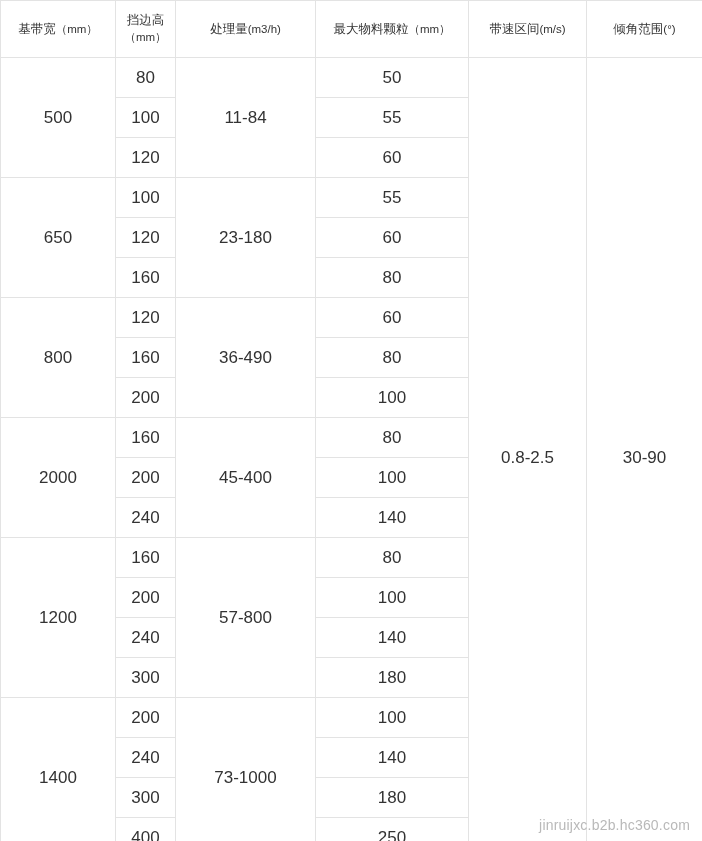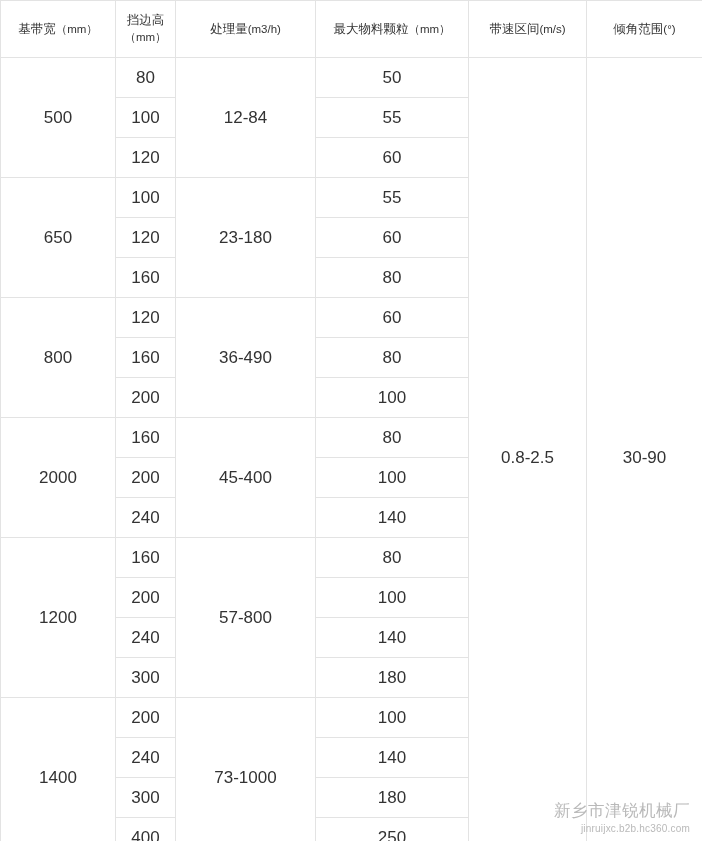--- a/index.html
+++ b/index.html
@@ -63,21 +63,21 @@
     color: #b9b9b9;
     pointer-events: none;
     user-select: none;
     line-height: 1.35;
   }
   .watermark .wm1 {
     font-size: 16.5px;
     letter-spacing: 0.5px;
   }
   .watermark .wm2 {
-    font-size: 10px;
+    font-size: 14px;
     letter-spacing: 0.2px;
   }
 </style>
 </head>
 <body>
 
 <div id="page">
 
   <table class="spec">
     <colgroup>
@@ -109,21 +109,21 @@
         <th>
           <span>倾角范围</span><span class="unit">(°)</span>
         </th>
       </tr>
     </thead>
     <tbody>
 
       <tr>
         <td class="grp" rowspan="3">500</td>
         <td>80</td>
-        <td class="grp" rowspan="3">12-84</td>
+        <td class="grp" rowspan="3">11-84</td>
         <td>50</td>
         <td rowspan="20">0.8-2.5</td>
         <td rowspan="20">30-90</td>
       </tr>
       <tr>
         <td>100</td>
         <td>55</td>
       </tr>
       <tr>
         <td>120</td>
@@ -210,17 +210,16 @@
       </tr>
       <tr>
         <td>400</td>
         <td>250</td>
       </tr>
 
     </tbody>
   </table>
 
   <div class="watermark">
-    <div class="wm1">新乡市津锐机械厂</div>
     <div class="wm2">jinruijxc.b2b.hc360.com</div>
   </div>
 
 </div>
 
 </body></html>

